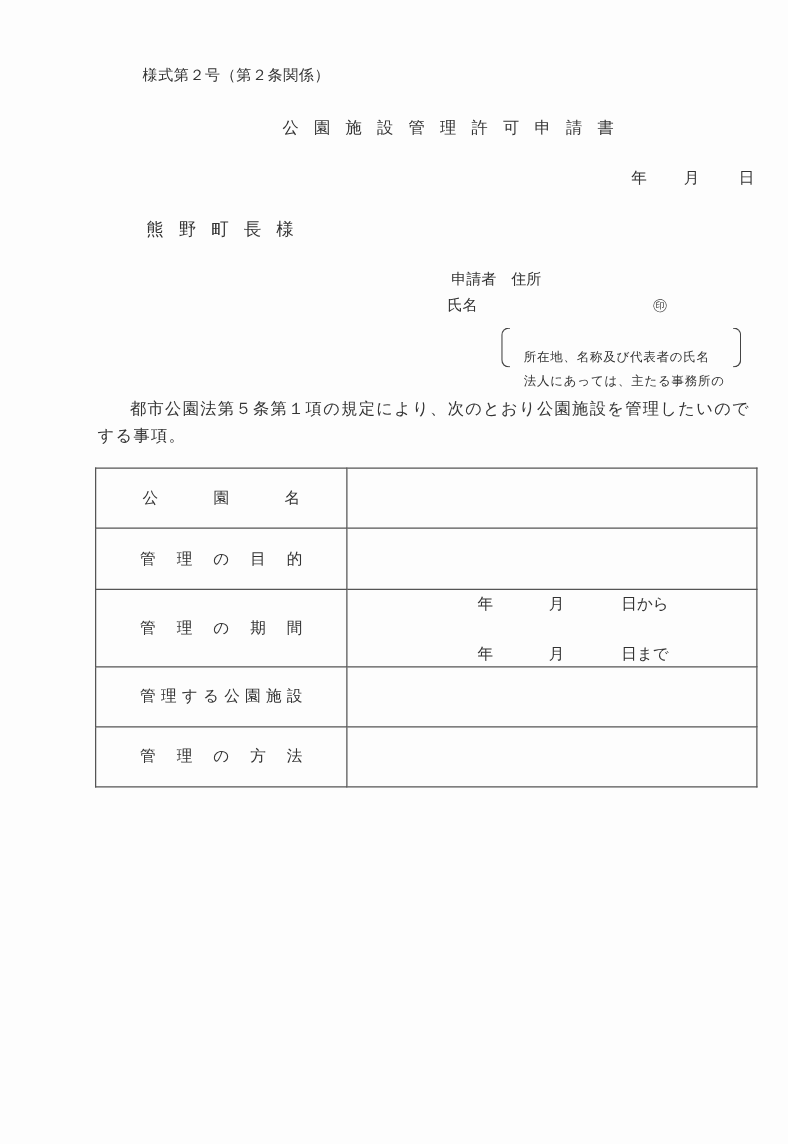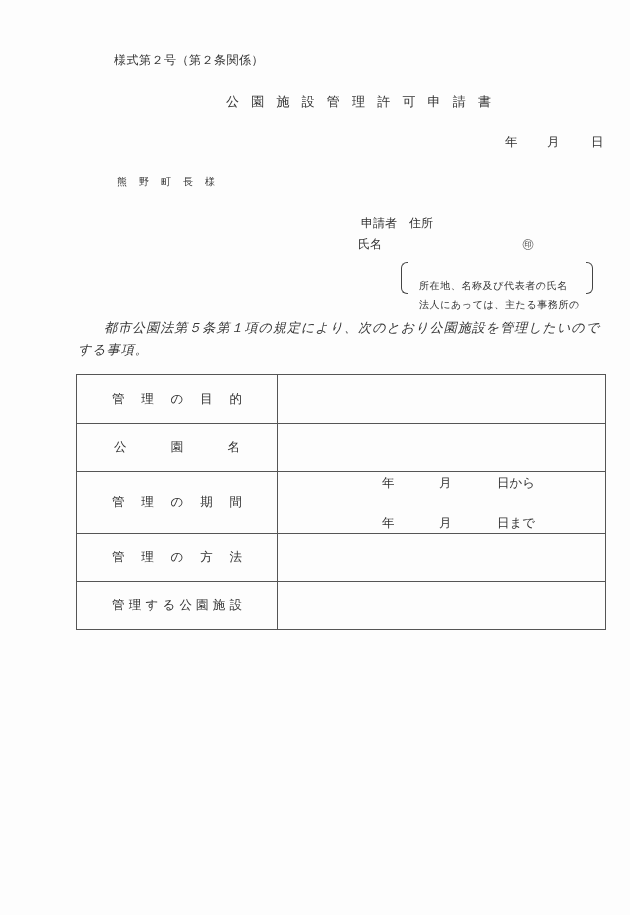--- a/index.html
+++ b/index.html
@@ -7,32 +7,32 @@
     width: 630px; height: 915px; background: #fdfdfd; position: relative;
     font-family: "DejaVu Serif", "Liberation Serif", serif; color: #333;
     overflow: hidden;
   }
   .abs { position: absolute; white-space: nowrap; }
   .form-no { left: 77px; top: 52px; font-size: 12px; letter-spacing: 0.5px; margin-left: 37px; }
   .title { left: 226px; top: 93px; font-size: 13px; letter-spacing: 12.2px; }
   .date { left: 505px; top: 134px; font-size: 12.5px; display: flex; }
   .date span { display: inline-block; }
   .date .y { width: 42px; } .date .m { width: 44px; }
-  .addressee { left: 117px; top: 175px; font-size: 10px; letter-spacing: 12px; }
+  .addressee { left: 117px; top: 175px; font-size: 14px; letter-spacing: 12px; }
   .applicant-addr { left: 341px; top: 215px; font-size: 12px; margin-left: 20px; }
   .applicant-addr .lbl2 { margin-left: 12px; }
   .applicant-name { left: 358px; top: 236px; font-size: 12px; }
   .seal { left: 522px; top: 236px; font-size: 12px; }
   .note { left: 401px; top: 260px; width: 192px; height: 34px; }
   .note .brk { position: absolute; top: 2px; width: 6px; height: 30px; border: 1.2px solid #444; }
   .note .brk.l { left: 0; border-right: none; border-radius: 6px 0 0 6px; }
   .note .brk.r { right: 0; border-left: none; border-radius: 0 6px 6px 0; }
   .note .line { position: absolute; left: 18px; font-size: 10px; letter-spacing: 0.6px; }
   .note .l1 { top: 1px; margin-top: 37px; } .note .l2 { top: 19px; }
-  .body-text { left: 78px; top: 317px; width: 530px; font-size: 13px; line-height: 22px; white-space: normal; letter-spacing: 1.05px; font-style: italic; }
+  .body-text { left: 78px; top: 317px; width: 530px; font-size: 13px; line-height: 22px; white-space: normal; letter-spacing: 1.05px; }
   .body-text .p1 { padding-left: 26px; display: block; }
   table.form {
     position: absolute; left: 76px; top: 374px; width: 530px;
     border-collapse: collapse; font-size: 12.5px;
   }
   table.form td { border: 1.2px solid #555; padding: 0; }
   table.form td.label { width: 200px; text-align: center; }
   .lbl-spread { display: inline-block; text-align: justify; text-align-last: justify; width: 130px; }
   .period { position: relative; height: 100%; }
   .period .rowp { position: absolute; left: 104px; display: flex; font-size: 12.5px; }
@@ -67,47 +67,47 @@
   <div class="brk r"></div>
 </div>
 
 <div class="abs body-text">
   <span class="p1">都市公園法第５条第１項の規定により、次のとおり公園施設を管理したいので</span>
   <span>する事項。</span>
 </div>
 
 <table class="form">
   <tbody>
-      <tr style="height:49px">
-    <td class="label"><span class="lbl-spread">管理の目的</span></td>
+      <tr style="height:48px">
+    <td class="label"><span class="lbl-spread" style="width:126px">公園名</span></td>
     <td></td>
   </tr>
-  <tr style="height:48px">
-    <td class="label"><span class="lbl-spread" style="width:126px">公園名</span></td>
+  <tr style="height:49px">
+    <td class="label"><span class="lbl-spread">管理の目的</span></td>
     <td></td>
   </tr>
   <tr style="height:61px">
     <td class="label"><span class="lbl-spread">管理の期間</span></td>
     <td>
       <div class="period" style="height:61px">
         <div class="rowp r1">
           <span class="y">年</span>
           <span class="m">月</span>
           <span>日から</span>
         </div>
         <div class="rowp r2">
           <span class="y">年</span>
           <span class="m">月</span>
           <span>日まで</span>
         </div>
       </div>
     </td>
   </tr>
   <tr style="height:48px">
-    <td class="label"><span class="lbl-spread">管理の方法</span></td>
+    <td class="label"><span class="lbl-spread">管理する公園施設</span></td>
     <td></td>
   </tr>
   <tr style="height:48px">
-    <td class="label"><span class="lbl-spread">管理する公園施設</span></td>
+    <td class="label"><span class="lbl-spread">管理の方法</span></td>
     <td></td>
   </tr>
 </tbody>
   </table>
 
 </body></html>

